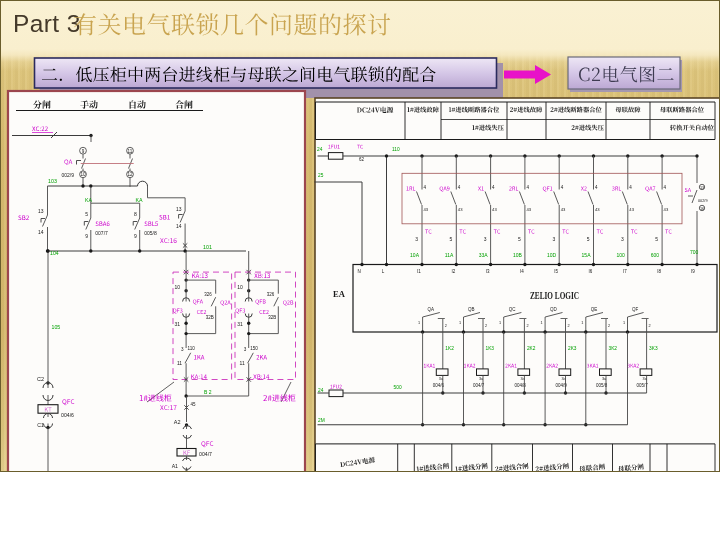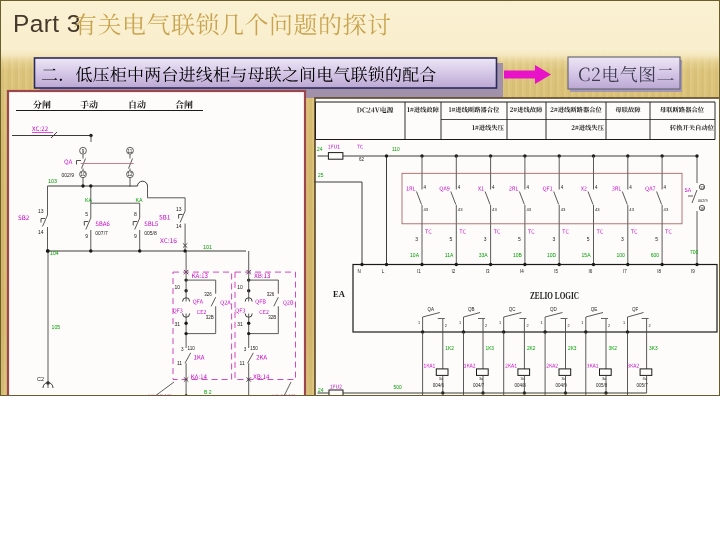--- a/index.html
+++ b/index.html
@@ -1,14 +1,14 @@
 <!DOCTYPE html>
 <html><head><meta charset="utf-8"><style>
 html,body{margin:0;padding:0;}
-#stage{position:relative;width:720px;height:396px;overflow:hidden;
+#stage{position:relative;width:720px;height:472px;overflow:hidden;
 background:
 linear-gradient(180deg, rgba(250,241,211,1) 0px, rgba(249,239,206,1) 48px, rgba(247,235,197,0.9) 54px, rgba(242,226,174,0.35) 61px, rgba(0,0,0,0) 70px),
 repeating-linear-gradient(90deg, rgba(118,88,20,0.055) 0px, rgba(118,88,20,0.055) 2.8px, rgba(255,246,220,0.06) 2.8px, rgba(255,246,220,0.06) 4.6px, rgba(118,88,20,0.015) 4.6px, rgba(118,88,20,0.015) 7px),
 linear-gradient(180deg, #ecdaa2 0px, #dec67e 70px, #d9bd72 150px, #d6b96f 330px, #ddc680 430px, #e5d08f 470px, #e7d295 540px);
 box-sizing:border-box;border:1px solid #6a5d2c;}
 svg{position:absolute;left:0;top:0;}
 </style></head><body>
 <div id="stage">
 <svg width="720" height="540" viewBox="0 0 720 540">
 <defs>

